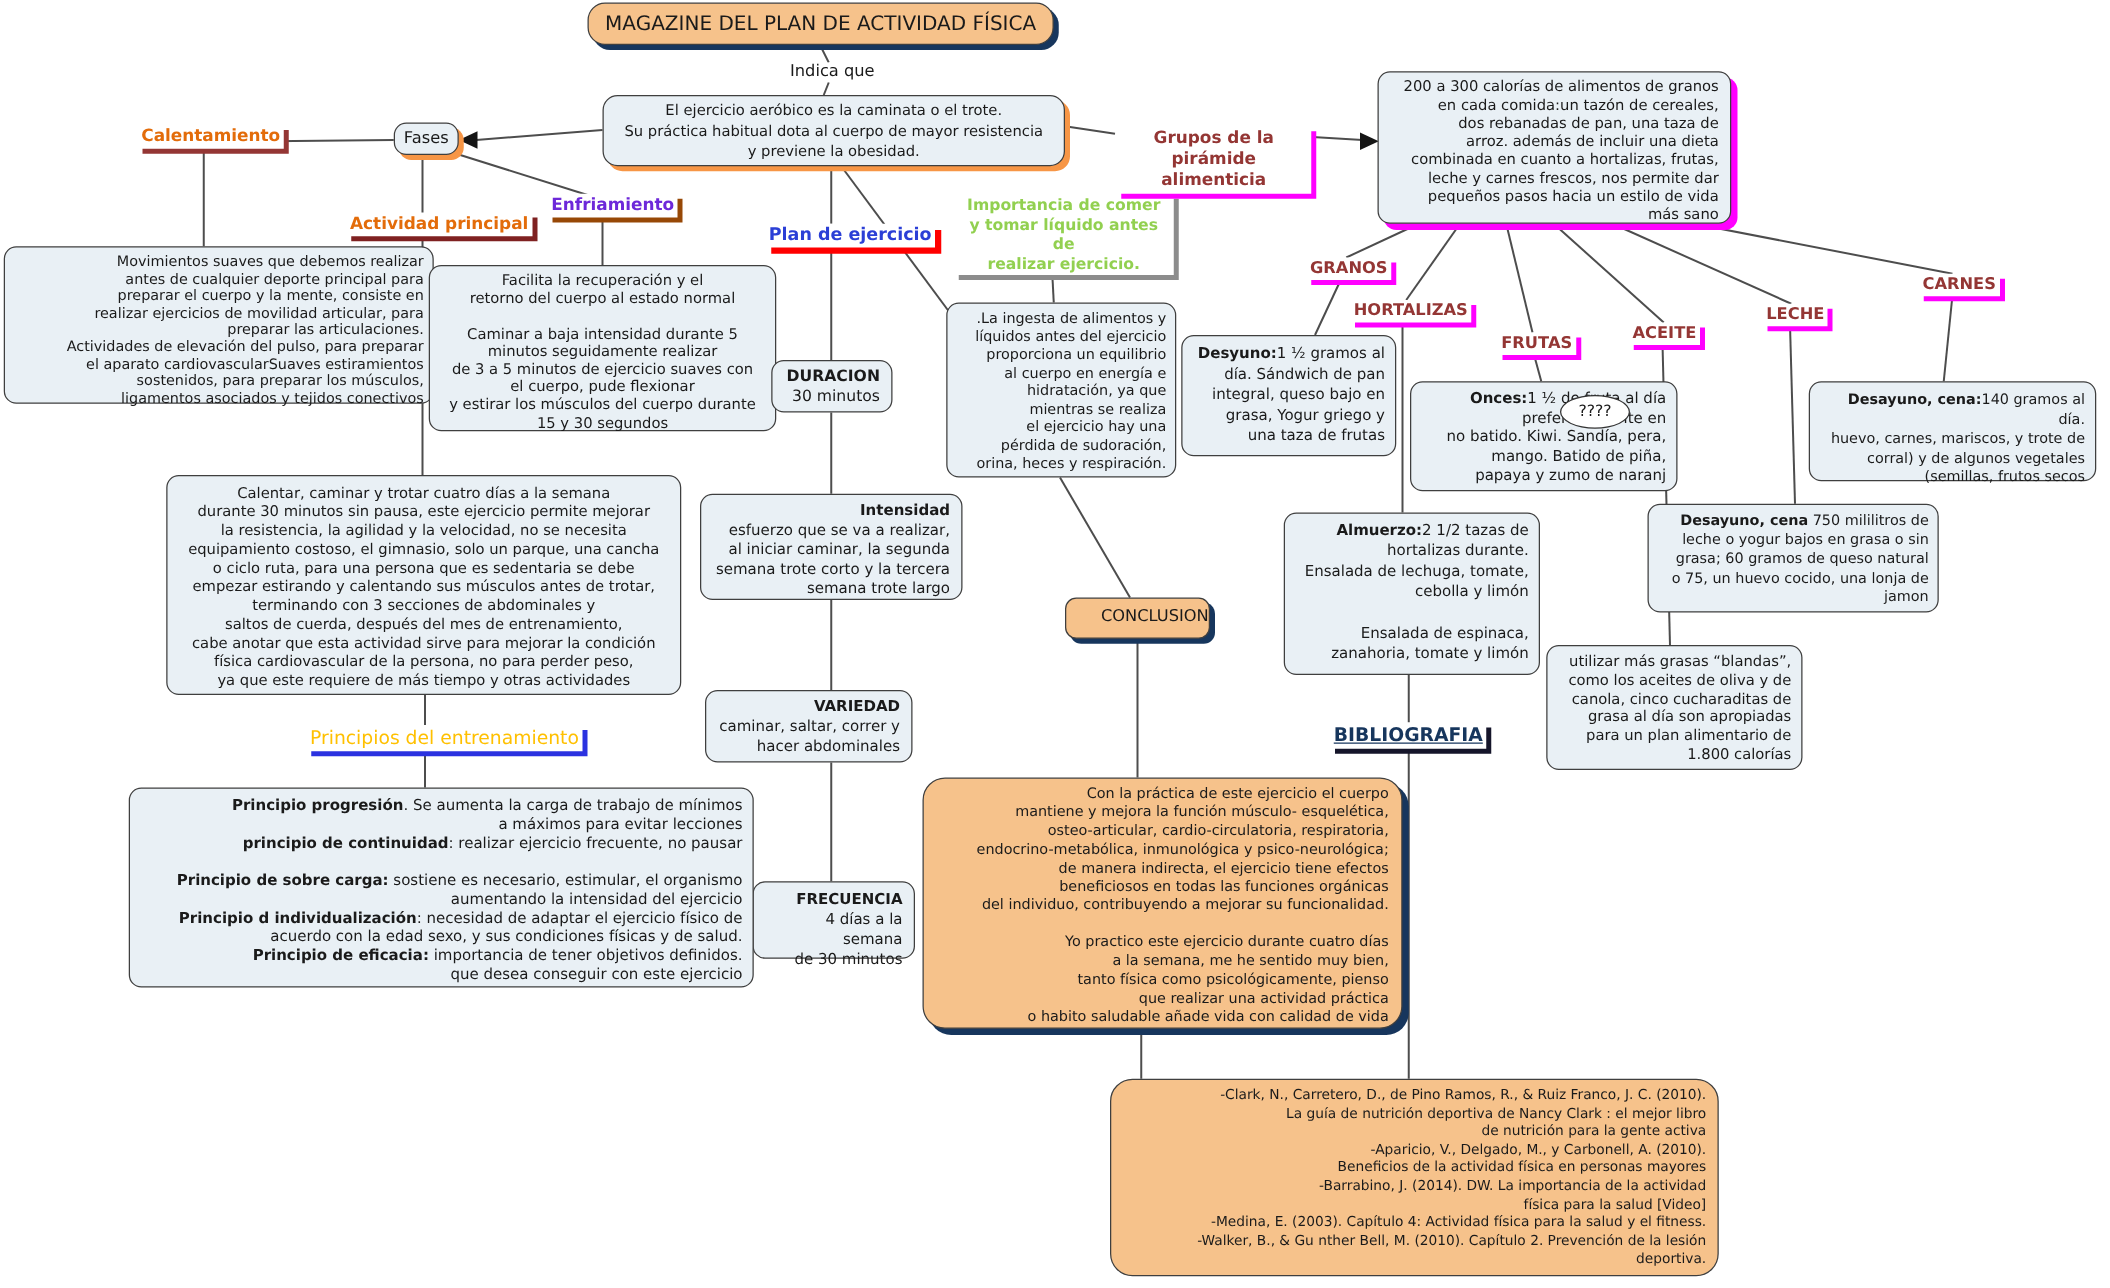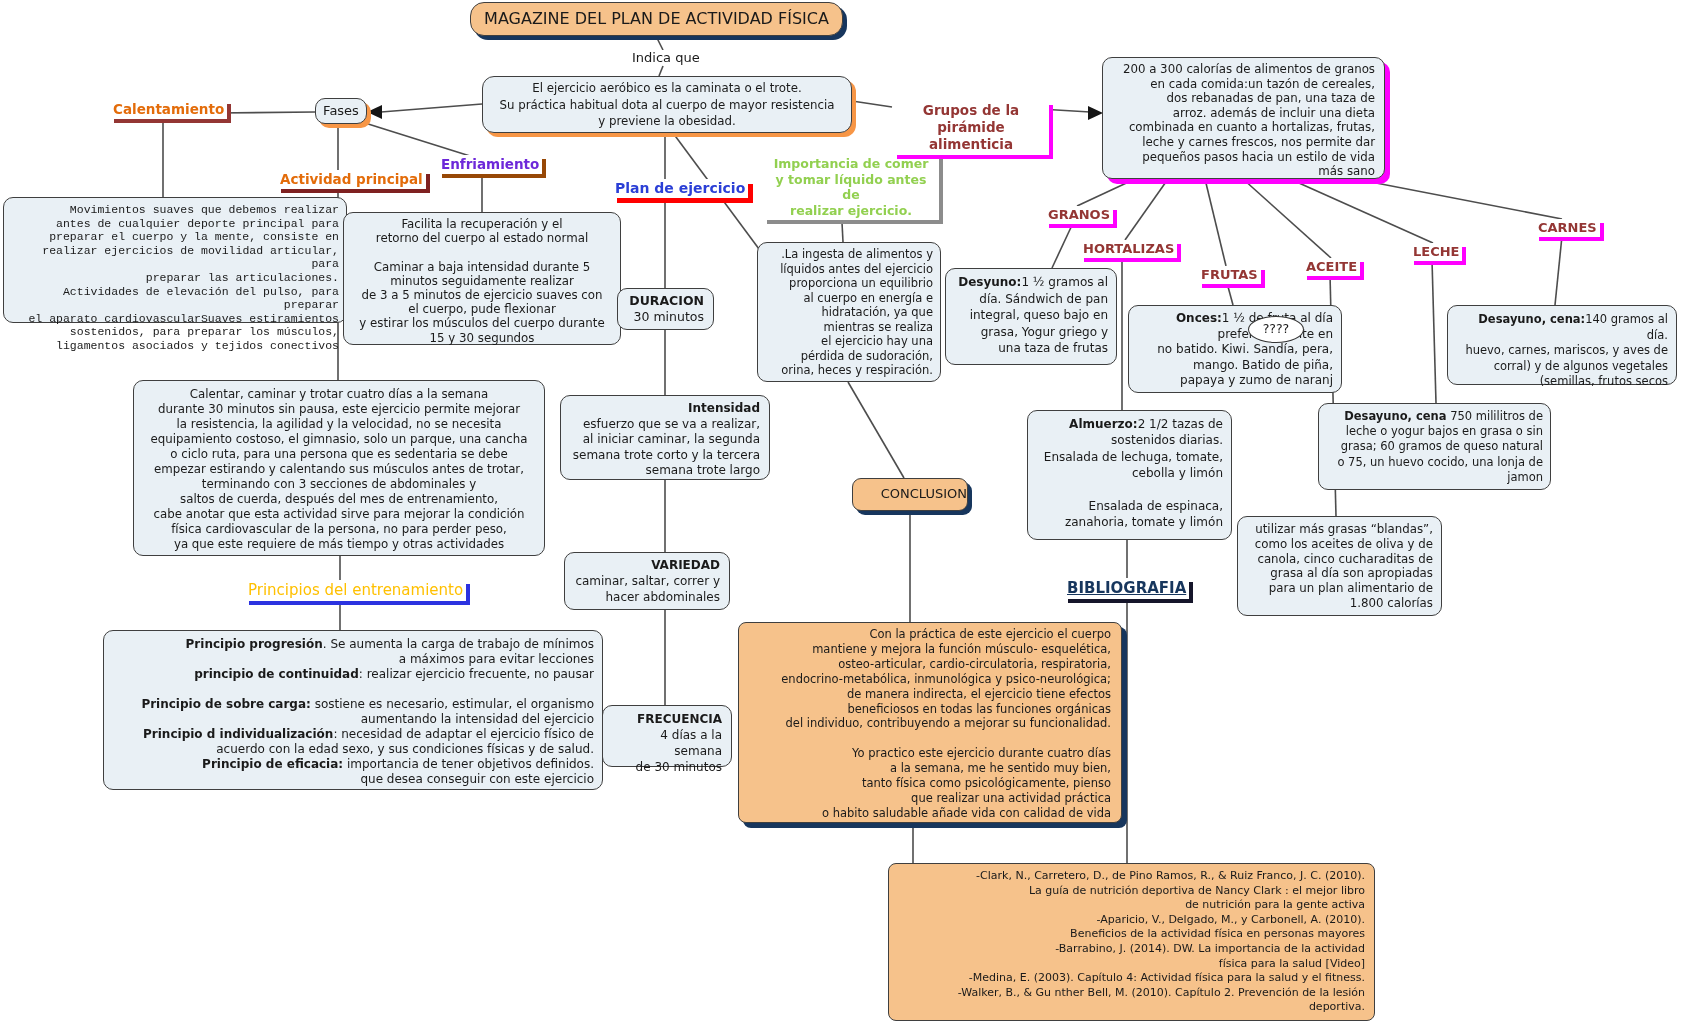--- a/index.html
+++ b/index.html
@@ -7,21 +7,21 @@
     position:relative; width:1688px; height:1030px; background:#ffffff;
     font-family:"DejaVu Sans","Liberation Sans",sans-serif; color:#1a1a1a;
     overflow:hidden;
   }
   svg.wires { position:absolute; left:0; top:0; width:1688px; height:1030px; }
   .wire { stroke:#4d4d4d; stroke-width:1.6; fill:none; }
   .arrowhead { fill:#151515; stroke:none; }
 
   .node { position:absolute; box-sizing:border-box; white-space:pre-line;text-align:right; }
   .light { background:#e9f0f5; border:1.4px solid #3f3f3f; border-radius:10px; }
-  .peach { background:#f6c28b; border:1.4px solid #3f3f3f; border-radius:8px; }
+  .peach { background:#f6c28b; border:1.4px solid #3f3f3f; border-radius:18px; }
   .ctr { text-align:center; }
   .shadow-navy   { box-shadow:4px 4px 0 #17365d; }
   .shadow-orange { box-shadow:4px 4px 0 #f79646; }
   .shadow-mag5   { box-shadow:5px 5px 0 #ff00ff; }
   .shadow-navy5  { box-shadow:5px 5px 0 #17365d; }
 
   .map-label {
     position:absolute; background:#ffffff; font-weight:bold;
     padding:1px 3px 2px 3px; white-space:pre-line;
     box-shadow:4px 4px 0 var(--sc,#943634);
@@ -100,21 +100,21 @@
   <div class="map-label ctr" style="left:893px; top:89px; width:150px; --sc:#ff00ff; color:#943634; font-size:13.5px; line-height:17px;margin-top:12px;">Grupos de la
 pirámide alimenticia</div>
 
   <div class="map-label" style="left:1045px; top:206px; --sc:#ff00ff; color:#943634; font-size:13px;">GRANOS</div>
   <div class="map-label" style="left:1080px; top:240px; --sc:#ff00ff; color:#943634; font-size:13px;">HORTALIZAS</div>
   <div class="map-label" style="left:1198px; top:266px; --sc:#ff00ff; color:#943634; font-size:13px;">FRUTAS</div>
   <div class="map-label" style="left:1303px; top:258px; --sc:#ff00ff; color:#943634; font-size:13px;">ACEITE</div>
   <div class="map-label" style="left:1410px; top:243px; --sc:#ff00ff; color:#943634; font-size:13px;">LECHE</div>
   <div class="map-label" style="left:1535px; top:219px; --sc:#ff00ff; color:#943634; font-size:13px;">CARNES</div>
 
-  <div class="node light" style="left:3px; top:197px; width:344px; height:126px; font-size:11.5px; line-height:13.6px; padding:5px 7px;font-family:Liberation Mono, monospace;">Movimientos suaves que debemos realizar
+  <div class="node light" style="left:3px; top:197px; width:344px; height:126px; font-size:11.5px; line-height:13.6px; padding:5px 7px;">Movimientos suaves que debemos realizar
  antes de cualquier deporte principal para
 preparar el cuerpo y la mente, consiste en
 realizar ejercicios de movilidad articular, para
 preparar las articulaciones.
 Actividades de elevación del pulso, para preparar
 el aparato cardiovascularSuaves estiramientos
  sostenidos, para preparar los músculos,
  ligamentos asociados y tejidos conectivos</div>
   <div class="node light ctr" style="left:343px; top:212px; width:278px; height:133px; font-size:11.8px; line-height:14.2px; padding:4px 4px;">Facilita la recuperación y el
 retorno del cuerpo al estado normal
@@ -177,35 +177,35 @@
 <span>una taza de frutas</span></div>
 
   <div class="node light" style="left:1128px; top:305px; width:214px; height:88px; font-size:12px; line-height:15.5px; padding:5px 8px;"><b>Onces:</b><span>1 ½ de fruta al día</span>
 <span>preferiblemente en</span>
 <span>no batido. Kiwi. Sandía, pera,</span>
 <span>mango. Batido de piña,</span>
 <span>papaya y zumo de naranj</span></div>
   <div class="ellipse" style="left:1248px; top:316px; width:56px; height:27px; font-size:12.5px; line-height:24px;">????</div>
 
   <div class="node light" style="left:1027px; top:410px; width:205px; height:130px; font-size:12px; line-height:16.4px; padding:5px 8px;"><b>Almuerzo:</b><span>2 1/2 tazas de</span>
-<span>sostenidos diarias.</span>
+<span>hortalizas durante.</span>
 <span>Ensalada de lechuga, tomate,</span>
 <span>cebolla y limón</span>
 <span></span>
 <span>Ensalada de espinaca,</span>
 <span>zanahoria, tomate y limón</span></div>
 
   <div class="node light" style="left:1318px; top:403px; width:233px; height:87px; font-size:11.5px; line-height:15.2px; padding:5px 7px;"><b>Desayuno, cena</b><span> 750 mililitros de</span>
 <span> leche o yogur bajos en grasa o sin</span>
 <span>grasa; 60 gramos de queso natural</span>
 <span>o 75, un huevo cocido, una lonja de</span>
 <span>jamon</span></div>
 
   <div class="node light" style="left:1447px; top:305px; width:230px; height:80px; font-size:11.5px; line-height:15.5px; padding:6px 8px;"><b>Desayuno, cena:</b><span>140 gramos al día.</span>
-<span>huevo, carnes, mariscos, y aves de</span>
+<span>huevo, carnes, mariscos, y trote de</span>
 <span>corral) y de algunos  vegetales</span>
 <span>(semillas, frutos secos</span></div>
 
   <div class="node light" style="left:1237px; top:516px; width:205px; height:100px; font-size:11.8px; line-height:14.8px; padding:5px 8px;">utilizar más grasas “blandas”,
 como los aceites de oliva y de
 canola, cinco cucharaditas de
 grasa al día son apropiadas
 para un plan alimentario de
  1.800 calorías</div>
 

